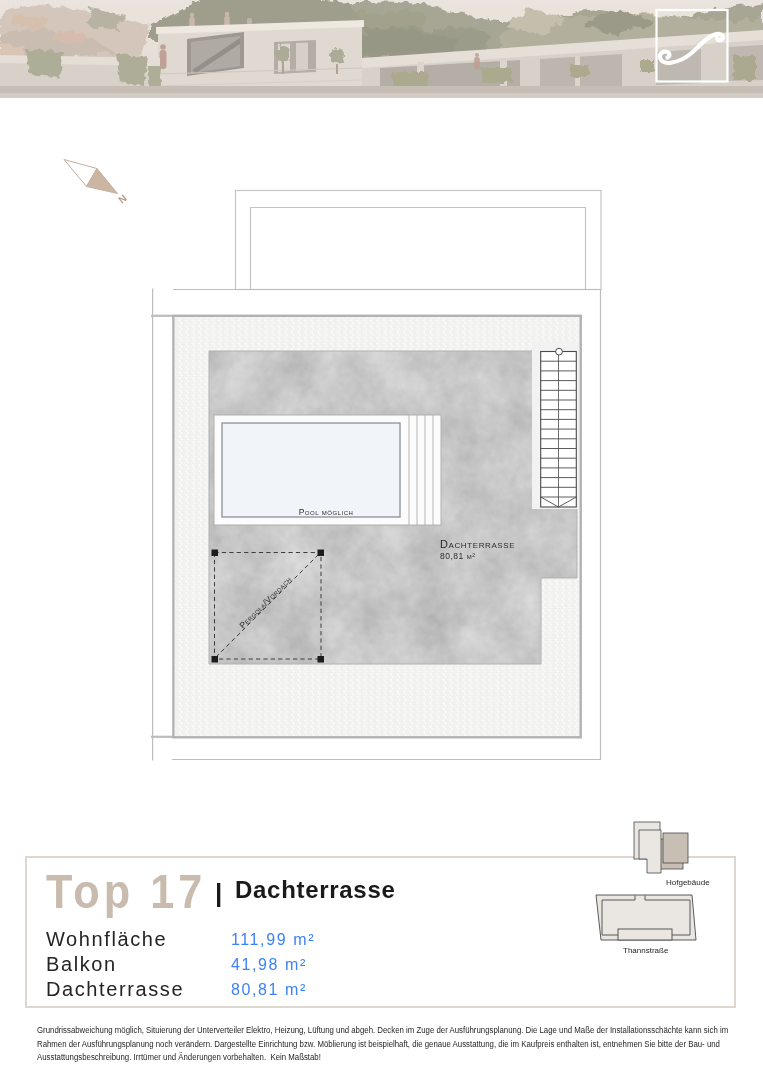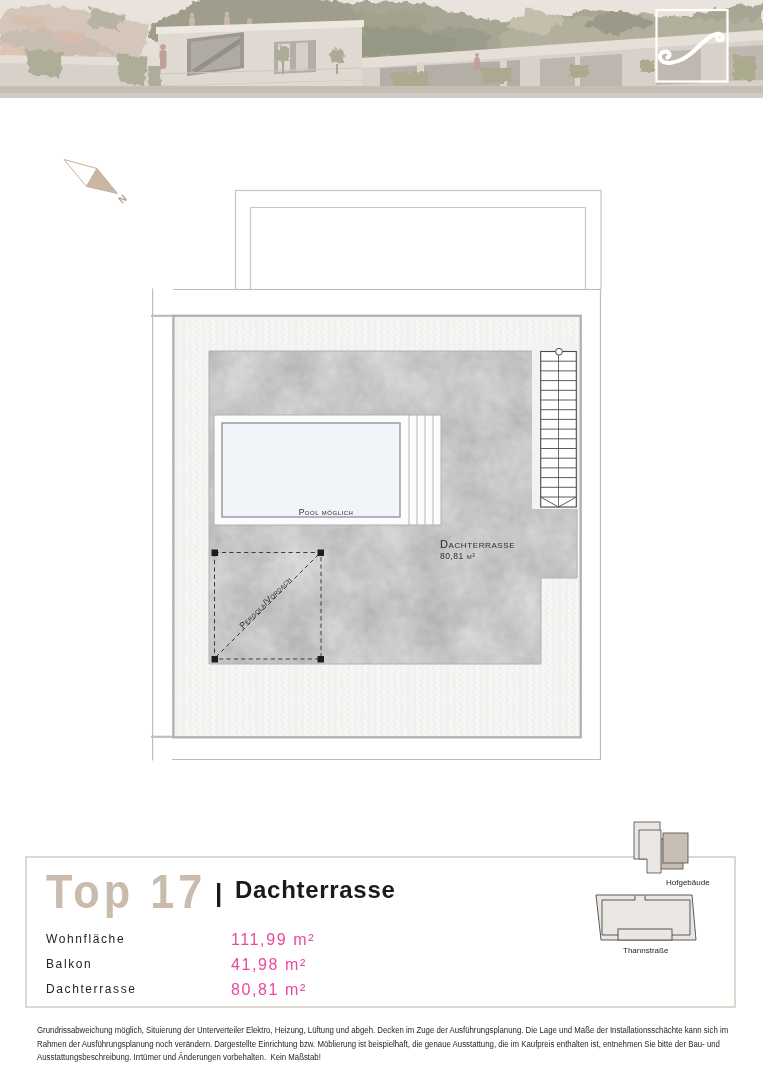--- a/index.html
+++ b/index.html
@@ -258,24 +258,24 @@
 </div>
 
 <div class="abs" style="left:25px;top:856px;width:711px;height:152px;border:2.5px solid #ddd7d0;box-sizing:border-box;"></div>
 
 <div class="abs" style="left:46px;top:864px;font-size:48px;font-weight:bold;color:#c9bbad;letter-spacing:4.5px;transform:scaleX(0.90);transform-origin:0 0;">Top 17</div>
 
 <div class="abs" style="left:215px;top:878px;font-size:26px;font-weight:bold;color:#1a1a1a;">|</div>
 
 <div class="abs" style="left:235px;top:876px;font-size:24px;font-weight:bold;color:#1a1a1a;letter-spacing:0.7px;">Dachterrasse</div>
 
-<div class="abs" style="left:46px;top:927px;font-size:12px;color:#242424;letter-spacing:1.6px;line-height:25px;">
+<div class="abs" style="left:46px;top:927px;font-size:20px;color:#242424;letter-spacing:1.6px;line-height:25px;">
   Wohnfläche<br>Balkon<br>Dachterrasse
 </div>
-<div class="abs" style="left:231px;top:927px;font-size:16px;color:#ec4899;letter-spacing:1.6px;line-height:25px;">
+<div class="abs" style="left:231px;top:927px;font-size:16px;color:#3b82f6;letter-spacing:1.6px;line-height:25px;">
   111,99 m²<br>41,98 m²<br>80,81 m²
 </div>
 
 <div class="abs" style="left:590px;top:812px;width:145px;height:150px;">
 <svg width="145" height="150" viewBox="0 0 145 150" xmlns="http://www.w3.org/2000/svg">
 
   <g stroke="#4a4a4a" stroke-width="0.8">
     <rect x="68" y="27" width="25" height="30" fill="#c7bfb4"></rect>
     <rect x="73" y="21" width="25" height="30" fill="#c7bfb4"></rect>
     <rect x="44" y="10" width="26" height="37" fill="#eae6e1"></rect>

